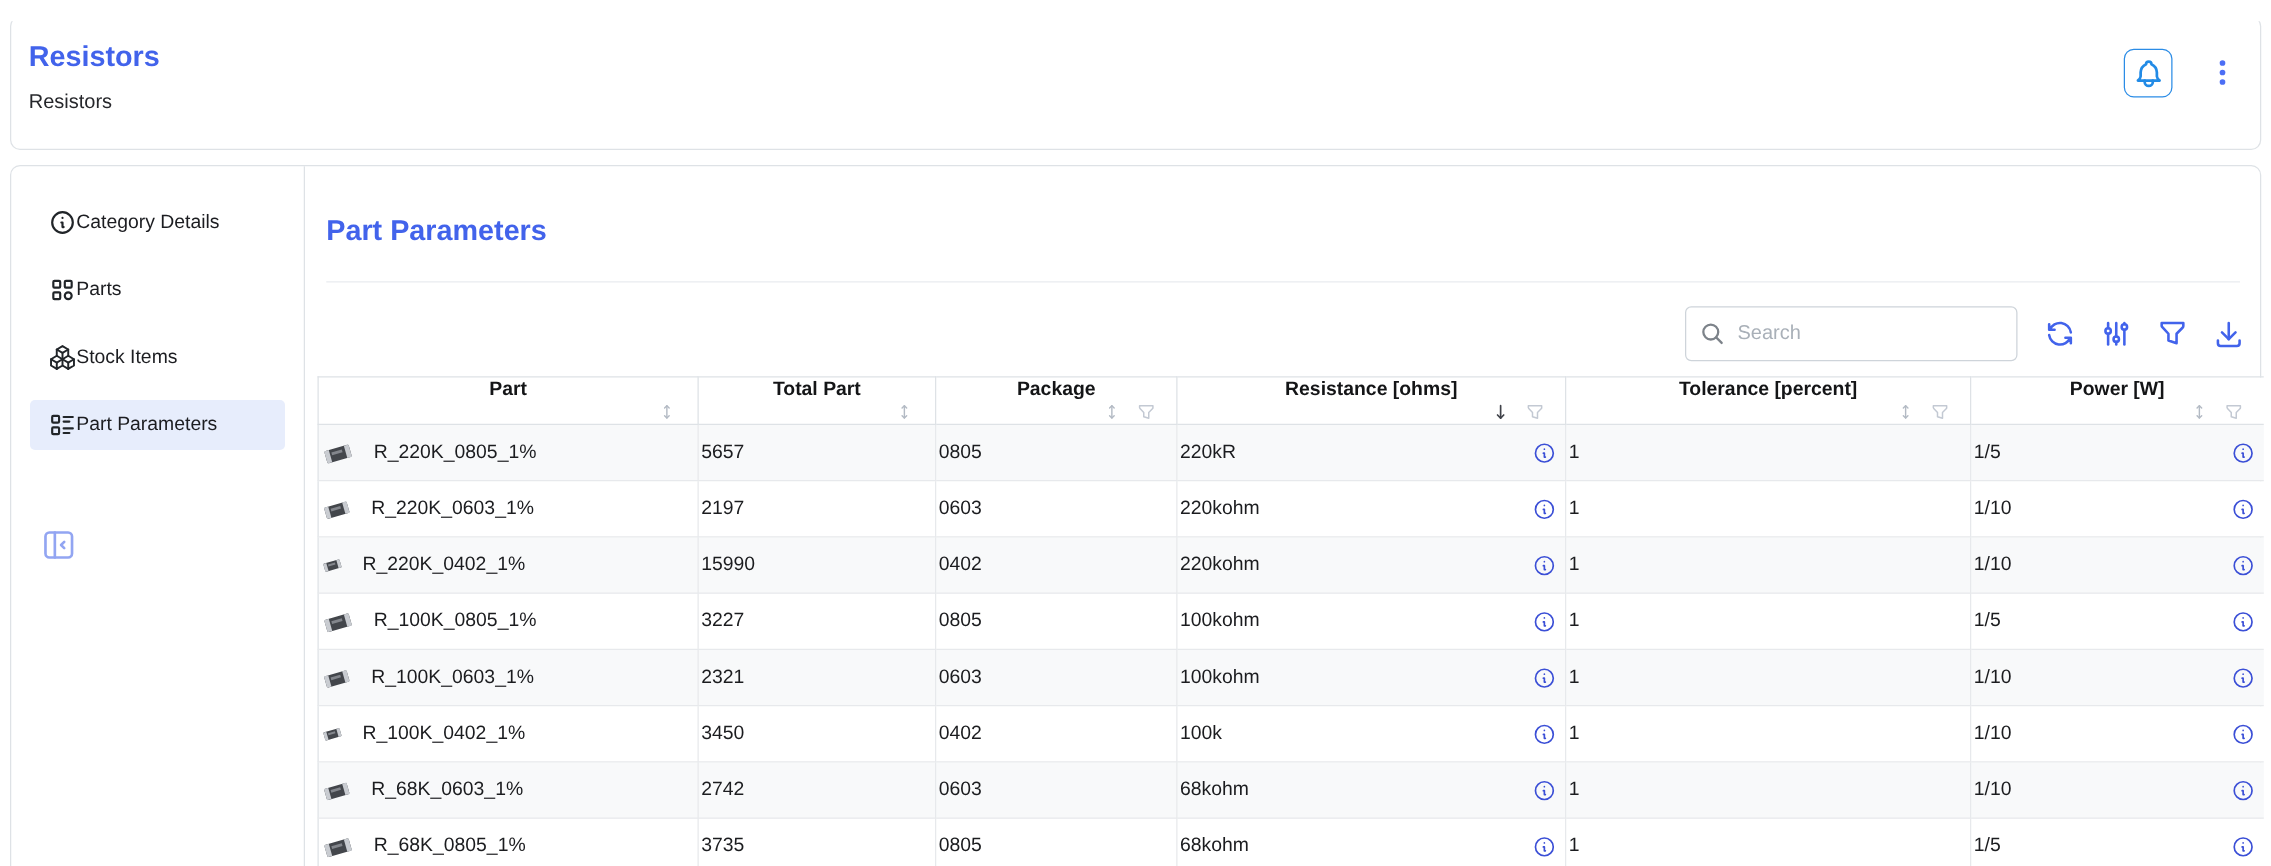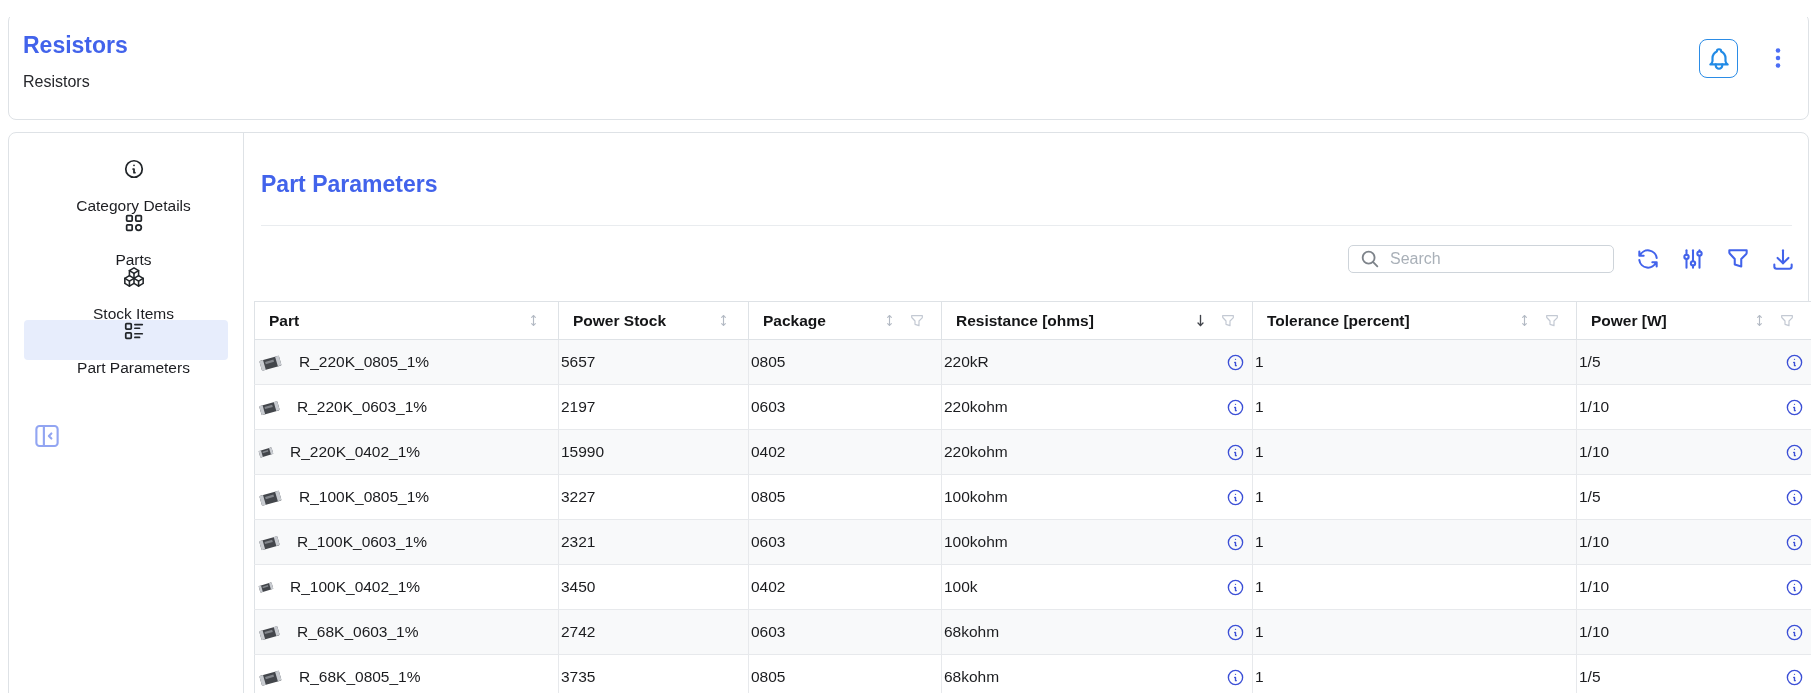--- a/index.html
+++ b/index.html
@@ -21,39 +21,39 @@
   }
   .dots-btn { position:absolute; right:14px; top:28px; width:32px; height:32px; display:flex; align-items:center; justify-content:center; cursor:pointer; background:none; border:none; }
 
   
   .content-panel { left:8px; top:115px; width:1801px; height:640px; }
 
   
   .sidebar { position:absolute; left:0; top:0; bottom:0; width:235px; border-right:1px solid #dee2e6; }
   .nav-item {
     position:relative; margin:0 15px 14px 15px; height:40px; border-radius:4px;
-    display:flex; align-items:center; padding-left:15px; gap:17px; cursor:pointer;flex-direction:column;
+    display:flex; align-items:center; padding-left:15px; cursor:pointer;
   }
   .nav-item:first-child { margin-top:25px; }
   .nav-item.selected { background:#e7edfc; }
   .nav-item .nav-icon { width:22px; height:22px; color:#212529; flex:0 0 auto; display:flex; }
   .nav-label { font-size:15.5px; color:#1c1d21; white-space:nowrap; }
   .collapse-btn {
     position:absolute; left:23px; top:288px; width:30px; height:30px;
     background:none; border:none; color:#92a5f2; cursor:pointer; display:flex;
   }
 
   
   .main { position:absolute; left:236px; right:0; top:0; bottom:0; }
   .section-title { position:absolute; left:16px; top:38px; font-size:23px; font-weight:700; color:#4263eb; }
   .main-divider { position:absolute; left:16px; right:16px; top:92px; height:0; border-top:1px solid #e9ecef; }
 
   .toolbar { position:absolute; right:12px; top:112px; display:flex; align-items:center; gap:19px; }
   .search-box {
-    width:266px; height:28px; border:1px solid #ced4da; border-radius:5px;
+    width:266px; height:44px; border:1px solid #ced4da; border-radius:5px;
     display:flex; align-items:center; padding:0 10px; gap:9px; background:#fff; margin-right:2px;
   }
   .search-box svg { color:#7d838a; flex:0 0 auto; }
   .search-box input {
     border:none; outline:none; font-size:16px; width:100%;
     font-family:"Liberation Sans", sans-serif; color:#343a40; background:transparent;
   }
   .search-box input::placeholder { color:#a9b0b8; }
   .tool-btn { background:none; border:none; padding:0; color:#4263eb; cursor:pointer; display:flex; }
 
@@ -64,21 +64,21 @@
   }
   .ptable col.c1{width:304px}.ptable col.c2{width:190px}.ptable col.c3{width:193px}
   .ptable col.c4{width:311px}.ptable col.c5{width:324px}.ptable col.c6{width:234px}
   .ptable th {
     height:38px; border-top:1px solid #dee2e6; border-bottom:1px solid #dee2e6;
     border-right:1px solid #dee2e6; background:#fff; font-weight:700; color:#141517;
     text-align:left; padding:0 14px; cursor:pointer;
   }
   .ptable th:first-child, .ptable td:first-child { border-left:1px solid #dee2e6; }
   .ptable th:last-child, .ptable td:last-child { border-right:none; }
-  .th-inner { display:flex; align-items:center; }
+  .th-inner { display:flex; align-items:center;flex-direction:column; }
   .th-icons { margin-left:auto; display:flex; align-items:center; gap:11px; padding-right:2px; }
   .sort-ico { color:#b3bac4; display:flex; }
   .sort-desc { color:#40434a; display:flex; }
   .funnel-ico { color:#c3c9d3; display:flex; }
   .ptable td {
     height:45px; border-bottom:1px solid #e7e9ec; border-right:1px solid #e7e9ec;
     padding:0 2px; color:#1b1c1f; background:#fff;
   }
   .ptable tr.alt td { background:#f8f9fa; }
   .ptable tr.rowlink { cursor:pointer; }
@@ -292,21 +292,21 @@
                     <span class="sort-ico">
                       <svg width="17" height="17" viewBox="0 0 24 24">
                         <use href="#i-sort"></use>
                       </svg>
                     </span>
                   </span>
             </div>
               </th>
             <th>
                 <div class="th-inner">
-              <span>Power Stock</span>
+              <span>Total Part</span>
               <span class="th-icons">
                     <span class="sort-ico">
                       <svg width="17" height="17" viewBox="0 0 24 24">
                         <use href="#i-sort"></use>
                       </svg>
                     </span>
                   </span>
             </div>
               </th>
             <th>

